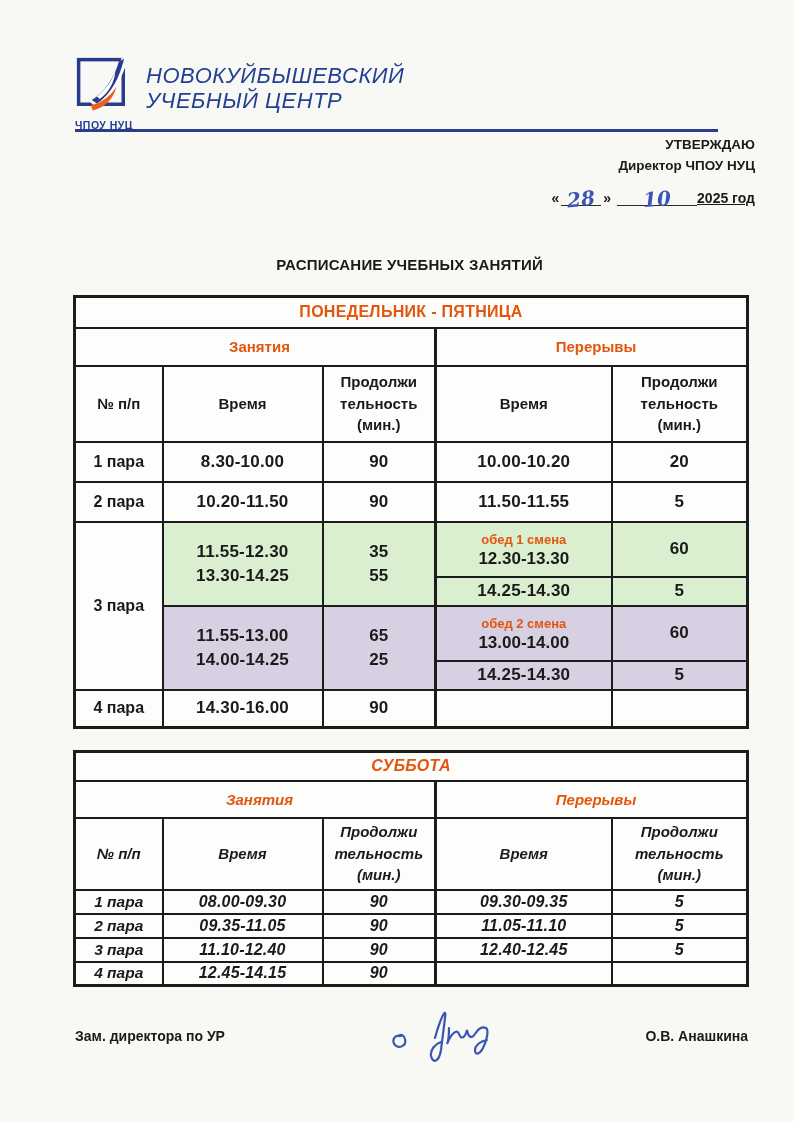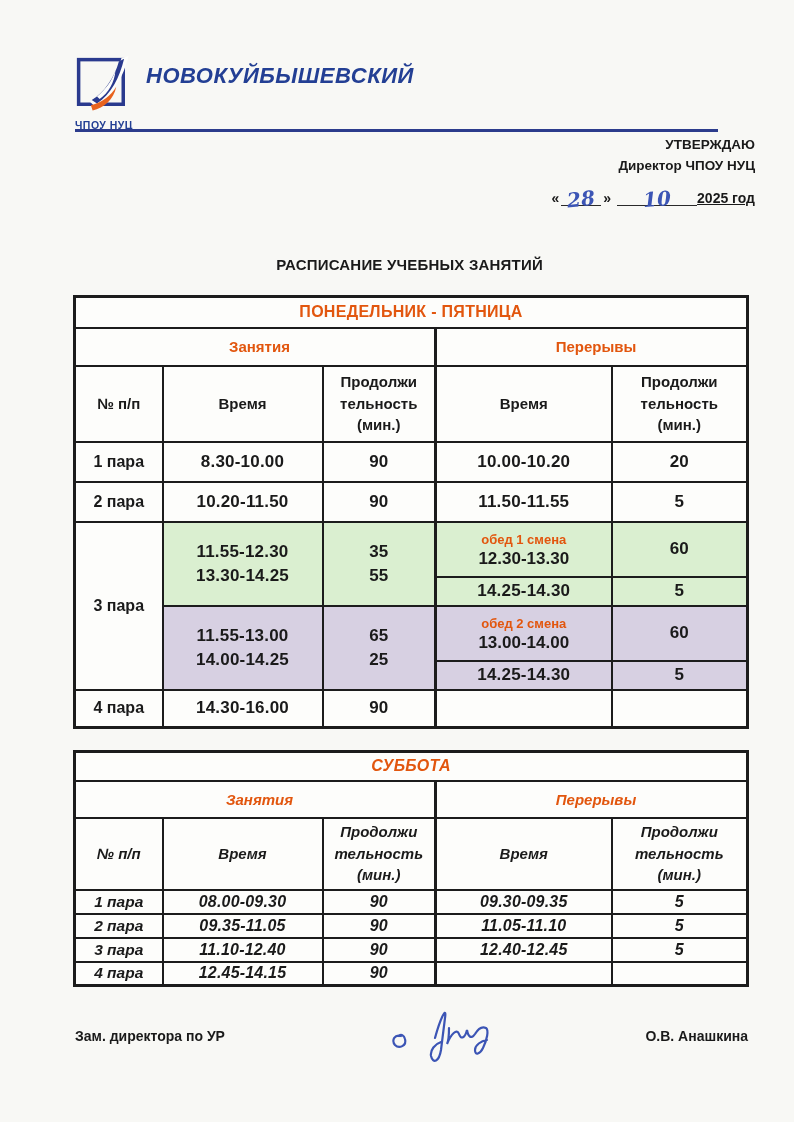--- a/index.html
+++ b/index.html
@@ -19,21 +19,21 @@
   .page{
     position:relative;width:794px;height:1122px;margin:0 auto;
     background:var(--page-bg);overflow:hidden;
     font-family:"Liberation Sans",sans-serif;color:var(--ink);
   }
 
   
   .logo-block{position:absolute;top:56px;left:75px;display:flex;gap:13px;}
   .logo-icon{width:58px;display:flex;flex-direction:column;align-items:center;}
   .logo-abbr{font-size:10.5px;font-weight:bold;color:var(--brand-blue);letter-spacing:.5px;margin-top:1px;white-space:nowrap;}
-  .org-name{padding-top:7px;font-size:22px;line-height:25px;font-weight:bold;font-style:italic;color:var(--brand-blue);letter-spacing:.5px;white-space:nowrap;}
+  .org-name{padding-top:7px;font-size:22px;line-height:25px;font-weight:normal;font-style:italic;color:var(--brand-blue);letter-spacing:.5px;white-space:nowrap;}
   .header-rule{position:absolute;top:129px;left:75px;width:643px;height:3px;background:var(--rule-blue);}
 
   
   .approval{position:absolute;top:137px;right:39px;text-align:right;font-weight:bold;font-size:13.5px;line-height:1.2;}
   .approval-line{margin-bottom:5px;}
   .sig-row{display:flex;justify-content:flex-end;align-items:flex-end;margin-top:14px;height:36px;}
   .sig-line{position:relative;width:112px;height:30px;border-bottom:1.5px solid #2a2a2a;}
   .sig-line svg{position:absolute;left:-22px;bottom:-9px;overflow:visible;}
   .signer-name{margin-left:5px;font-size:14px;}
   .date-row{display:flex;justify-content:flex-end;align-items:flex-end;margin-top:15px;font-size:14px;}
@@ -97,20 +97,21 @@
           <path d="M16 52 C34 44 46 24 52 2 L60 0 C54 24 42 46 22 58 Z" fill="#fdfdfb"></path>
           <path d="M18 50 C32 42 44 24 49 6 L55 3 C50 24 40 44 24 54 Z" fill="#2a3a8e"></path>
           <path d="M24 46 C34 38 41 28 45 17 C44 30 37 42 27 49 Z" fill="#fdfdfb"></path>
           <path d="M17 56 C30 53 40 45 46 35 C43 50 32 59 19 62 Z" fill="#e8621d"></path>
         </svg>
       </span>
       <div class="logo-abbr">ЧПОУ НУЦ</div>
     </div>
     <div class="org-name">
       <div>НОВОКУЙБЫШЕВСКИЙ</div>
+      <div>УЧЕБНЫЙ ЦЕНТР</div>
     </div>
   </div>
   <div class="header-rule"></div>
 
   <div class="approval">
     <div class="approval-line">УТВЕРЖДАЮ</div>
     <div class="approval-line">Директор ЧПОУ НУЦ</div>
     <div class="date-row">
       <span class="date-quote">«</span>
       <span class="date-day-line"><span class="hand">28</span></span>

